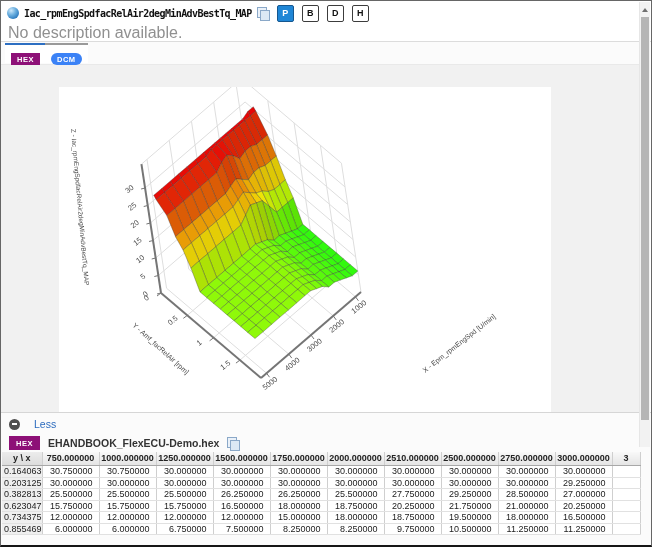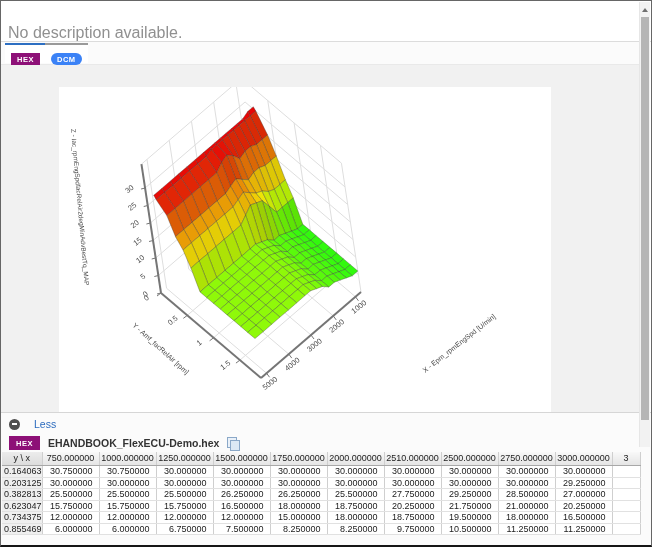--- a/index.html
+++ b/index.html
@@ -41,37 +41,49 @@
   .lesslabel{color:#2d6cbe;font-size:10.5px;}
   .srcrow{position:absolute;left:8px;top:23px;display:flex;align-items:center;gap:8px;}
   .srcbadge{color:#fff;font-weight:bold;font-size:7.5px;padding:2.5px 7px;letter-spacing:0.5px;}
   .srcname{font-size:10.5px;font-weight:bold;color:#333;}
   
   .tablewrap{position:absolute;left:1px;top:39px;}
   table{border-collapse:collapse;table-layout:fixed;width:638px;font-size:9px;color:#222;}
   th,td{overflow:hidden;white-space:nowrap;border-right:1px solid #cfcfcf;border-bottom:1px solid #e1e1e1;
     padding:0;height:10.5px;line-height:10.5px;}
   thead th{background:linear-gradient(#f8f8f8,#e5e5e5);border-bottom:1px solid #a8a8a8;
-    font-weight:normal;text-align:center;height:13px;line-height:13px;}
+    font-weight:bold;text-align:center;height:13px;line-height:13px;}
   thead th.corner{background:linear-gradient(#ececec,#dcdcdc);}
   tbody td.rowh{background:#efefef;text-align:right;}
   tbody td.cell{text-align:right;padding-right:6px;background:#fff;}
   tbody td.pcell{background:#fff;}
   
   .vscroll{position:absolute;right:1px;top:1px;width:10px;height:445px;background:#f2f2f2;border-left:1px solid #e6e6e6;}
   .sb-up{position:absolute;top:2px;left:0;width:10px;height:11px;display:flex;align-items:center;justify-content:center;}
   .sb-up .tri{width:0;height:0;border-left:3px solid transparent;border-right:3px solid transparent;border-bottom:4px solid #6f6f6f;}
   .sb-thumb{position:absolute;left:1px;top:15px;width:8px;height:403px;background:#b5b5b5;}
   svg text{font-family:"Liberation Sans",sans-serif;}
 </style>
 </head>
 <body>
 
 <div class="window">
 
+  <div class="hdr">
+    <div class="sphere"></div>
+    <div class="title">Iac_rpmEngSpdfacRelAir2degMinAdvBestTq_MAP</div>
+    <div class="copy">
+        <div class="p1"></div>
+        <div class="p2"></div>
+      </div>
+    <div class="vbtn active">P</div>
+    <div class="vbtn">B</div>
+    <div class="vbtn">D</div>
+    <div class="vbtn">H</div>
+  </div>
   <div class="desc">No description available.</div>
   <div class="sep"></div>
 
   <div class="tabstrip">
     <div class="tab tab-hex active">
       <span class="badge" style="background: rgb(141, 16, 119);">HEX</span>
     </div>
     <div class="tab tab-dcm">
       <span class="badge" style="background: #3b82f6; border-radius: 6px;">DCM</span>
     </div>

